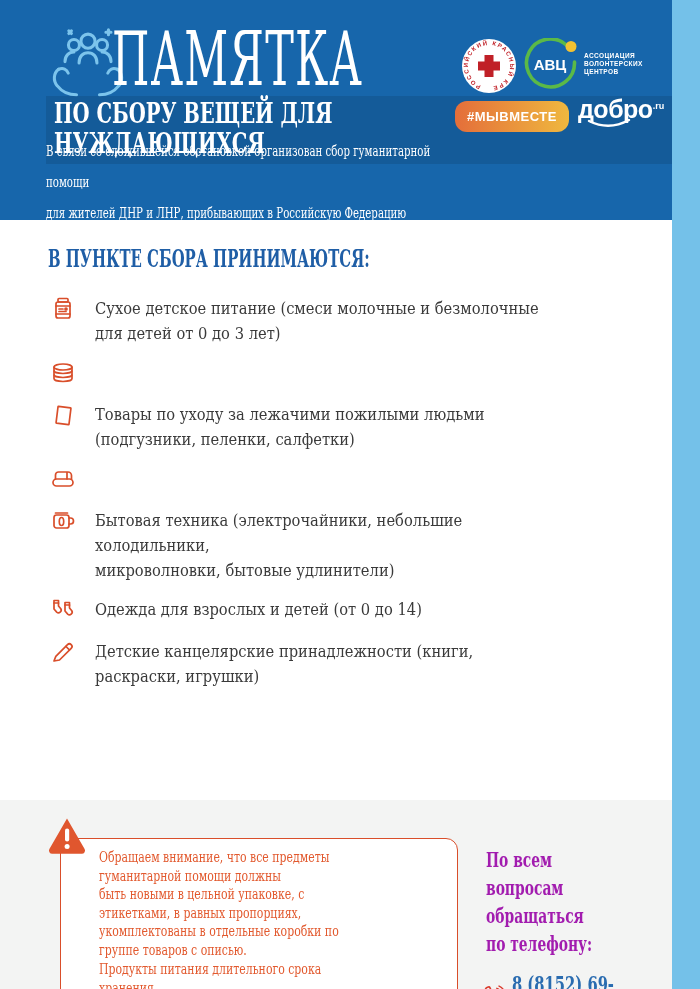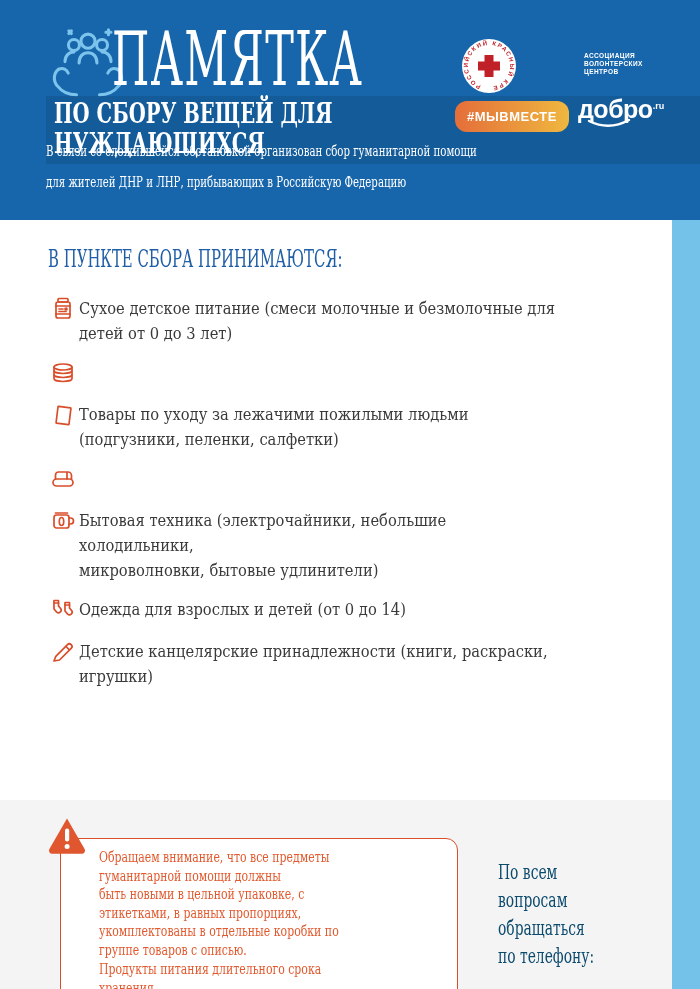--- a/index.html
+++ b/index.html
@@ -1,21 +1,21 @@
 <!DOCTYPE html>
 <html lang="ru" style="--header_blue: #1766ab; --stripe_blue: #74c1e9; --accent_orange: #d94e2a; --warning_text: #e2592e; --heading_blue: #1f5ea6; --phone_blue: #2a6cb0; --text_dark: #3a3a3a; --footer_gray: #f3f4f3; --hands_icon_blue: #7cc4ec; --badge_gradient_start: #e46e3a; --badge_gradient_end: #efb83f;"><head>
 <meta charset="utf-8">
 <style>
   html,body{margin:0;padding:0;background:#e9e9e9;}
   .page{position:relative;width:700px;height:989px;margin:0 auto;overflow:hidden;
         background:var(--footer_gray,#f3f4f3);font-family:"DejaVu Serif",serif;}
   
   .stripe{position:absolute;top:0;right:0;width:28px;height:100%;background:var(--stripe_blue,#74c1e9);}
   
-  .hdr{position:absolute;top:0;left:0;width:672px;height:220px;background:var(--header_blue,#1766ab);color:#fff;padding-left:29px;}
+  .hdr{position:absolute;top:0;left:0;width:672px;height:220px;background:var(--header_blue,#1766ab);color:#fff;}
   .hands{position:absolute;left:42px;top:22px;width:92px;height:92px;}
   .title{position:absolute;left:112px;top:22px;margin:0;font-size:74px;line-height:74px;font-weight:normal;letter-spacing:2px;}
   .squeeze{display:inline-block;transform-origin:left top;white-space:pre-line;}
   .t-title{transform:scaleX(.58);}
   .subtitle{position:absolute;left:46px;top:96px;background:rgba(0,0,0,.10);padding:3px 10px 5px 8px;font-size:28px;line-height:30px;font-weight:bold;}
   .t-sub{transform:scaleX(.70);}
   .desc{position:absolute;left:46px;top:136px;margin:0;font-size:15px;line-height:31px;}
   .t-desc{transform:scaleX(.68);}
   
   .logo-rc{position:absolute;left:461px;top:38px;width:56px;height:56px;}
@@ -24,37 +24,37 @@
                font-size:6.5px;line-height:8px;font-weight:bold;letter-spacing:.4px;white-space:pre-line;color:#fff;}
   .myvmeste{position:absolute;left:455px;top:101px;width:114px;height:31px;border-radius:12px;
             background:linear-gradient(90deg,#e46e3a,#efb83f);display:flex;align-items:center;justify-content:center;
             font-family:"Liberation Sans",sans-serif;font-weight:bold;font-size:13px;letter-spacing:.5px;color:#fff;}
   .dobro{position:absolute;left:578px;top:95px;font-family:"Liberation Sans",sans-serif;font-weight:bold;
          font-size:25px;color:#fff;letter-spacing:-.5px;text-align:center;}
   .dobro sup{font-size:9px;letter-spacing:0;}
   .dobro-smile{position:absolute;left:8px;top:24px;}
   
   .main{position:absolute;top:220px;left:0;width:672px;height:580px;background:#fff;}
-  .sec-head{margin:26px 0 16px 48px;color:var(--heading_blue,#1f5ea6);font-size:24px;line-height:26px;font-weight:normal;}
+  .sec-head{margin:26px 0 16px 48px;color:var(--heading_blue,#1f5ea6);font-size:24px;line-height:26px;font-weight:bold;}
   .t-head{transform:scaleX(.62);}
   .items{list-style:none;margin:22px 0 0 48px;padding:0;display:flex;flex-direction:column;gap:12px;width:600px;}
-  .item{display:flex;align-items:flex-start;gap:1px;}
+  .item{display:flex;align-items:flex-start;gap:17px;}
   .icon{width:30px;height:30px;flex:none;}
   .ic *{stroke:var(--accent_orange,#d94e2a);fill:none;stroke-width:1.7;stroke-linecap:round;stroke-linejoin:round;}
   .item-text{font-size:17.5px;line-height:25px;color:var(--text_dark,#3a3a3a);margin-top:2px;}
   .t-item{transform:scaleX(.84);}
   
   .ftr{position:absolute;top:800px;left:0;width:672px;height:189px;background:var(--footer_gray,#f3f4f3);}
   .warnbox{position:absolute;left:60px;top:38px;width:340px;min-height:84px;background:#fff;
            border:1.5px solid var(--accent_orange,#d94e2a);border-radius:12px;padding:8px 18px 10px 38px;}
   .warnbox p{margin:1px 0;color:var(--warning_text,#e2592e);font-size:14px;line-height:18.5px;}
   .t-warn{transform:scaleX(.78);}
   .warn-tri{position:absolute;left:-16px;top:-24px;width:44px;height:42px;}
   .contact{position:absolute;left:482px;top:42px;}
-  .contact-label{margin:16px;font-size:21px;line-height:28px;color:#0c4a6e;}
+  .contact-label{margin:4px;font-size:21px;line-height:28px;color:#a21caf;font-weight:bold;}
   .t-contact{transform:scaleX(.66);}
   .phone-row{display:flex;align-items:center;gap:7px;margin-top:12px;}
   .phone{color:var(--phone_blue,#2a6cb0);font-size:23px;font-weight:bold;text-decoration:none;}
   .t-phone{transform:scaleX(.64);}
 </style>
 </head>
 <body>
 
 <div class="page">
   <div class="stripe"></div>
@@ -90,20 +90,27 @@
             <path id="rcp" d="M28 49 a21 21 0 1 1 .02 0" fill="none"></path>
           </defs>
         <text font-size="6" font-weight="bold" fill="#c02027" letter-spacing="1.5" font-family="Liberation Sans,sans-serif">
           <textPath href="#rcp" startOffset="8">РОССИЙСКИЙ КРАСНЫЙ КРЕСТ</textPath>
         </text>
         <rect x="23.5" y="17" width="9" height="22" fill="#c02027"></rect>
         <rect x="17" y="23.5" width="22" height="9" fill="#c02027"></rect>
       </svg>
     </span>
 
+    <span class="logo-avc">
+      <svg viewBox="0 0 54 54" width="54" height="54">
+        <path d="M43 7.5 A24 24 0 1 0 50.5 24" fill="none" stroke="#5bb947" stroke-width="3.6" stroke-linecap="round"></path>
+        <circle cx="47" cy="8.5" r="5.5" fill="#f2c233"></circle>
+        <text x="26" y="32" text-anchor="middle" font-size="15" font-weight="bold" fill="#fff" font-family="Liberation Sans,sans-serif">АВЦ</text>
+      </svg>
+    </span>
     <span class="avc-caption">АССОЦИАЦИЯ
 ВОЛОНТЕРСКИХ
 ЦЕНТРОВ</span>
 
     <span class="myvmeste">#МЫВМЕСТЕ</span>
 
     <span class="dobro">
       <span>добро</span><sup>.ru</sup>
       <svg class="dobro-smile" width="46" height="9" viewBox="0 0 46 9">
         <path d="M3 2q20 10 40-1" stroke="#fff" stroke-width="2.4" fill="none" stroke-linecap="round"></path>

